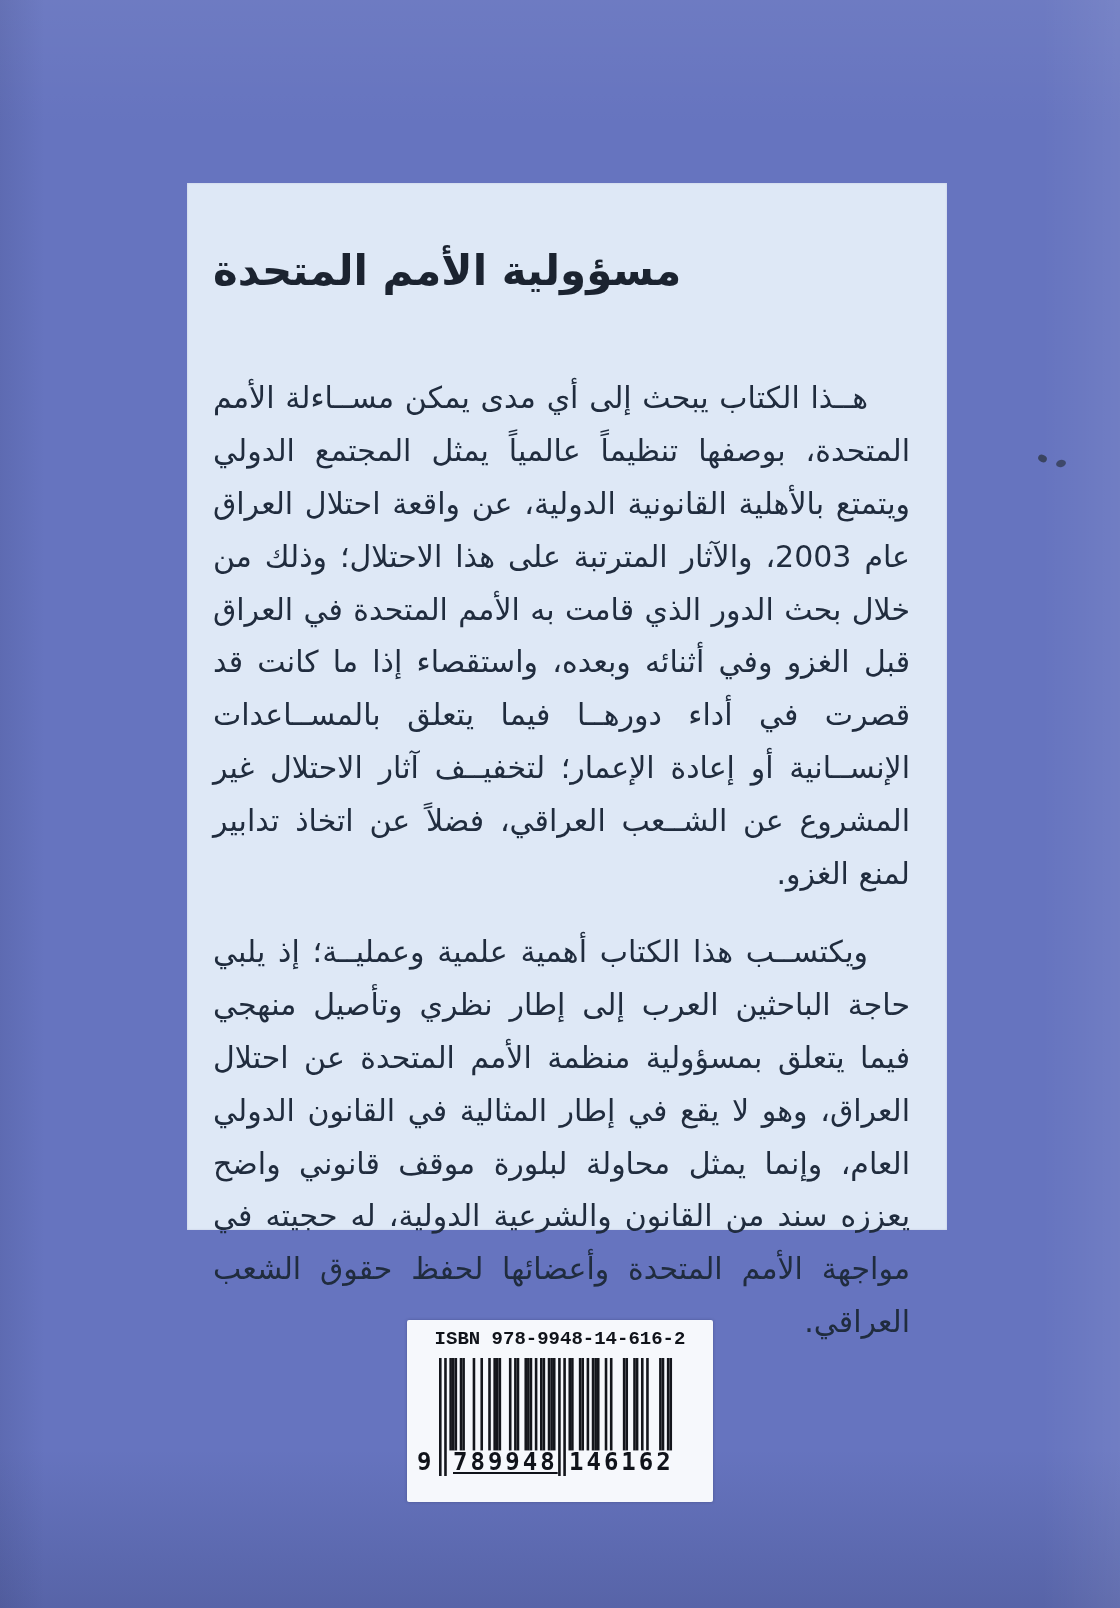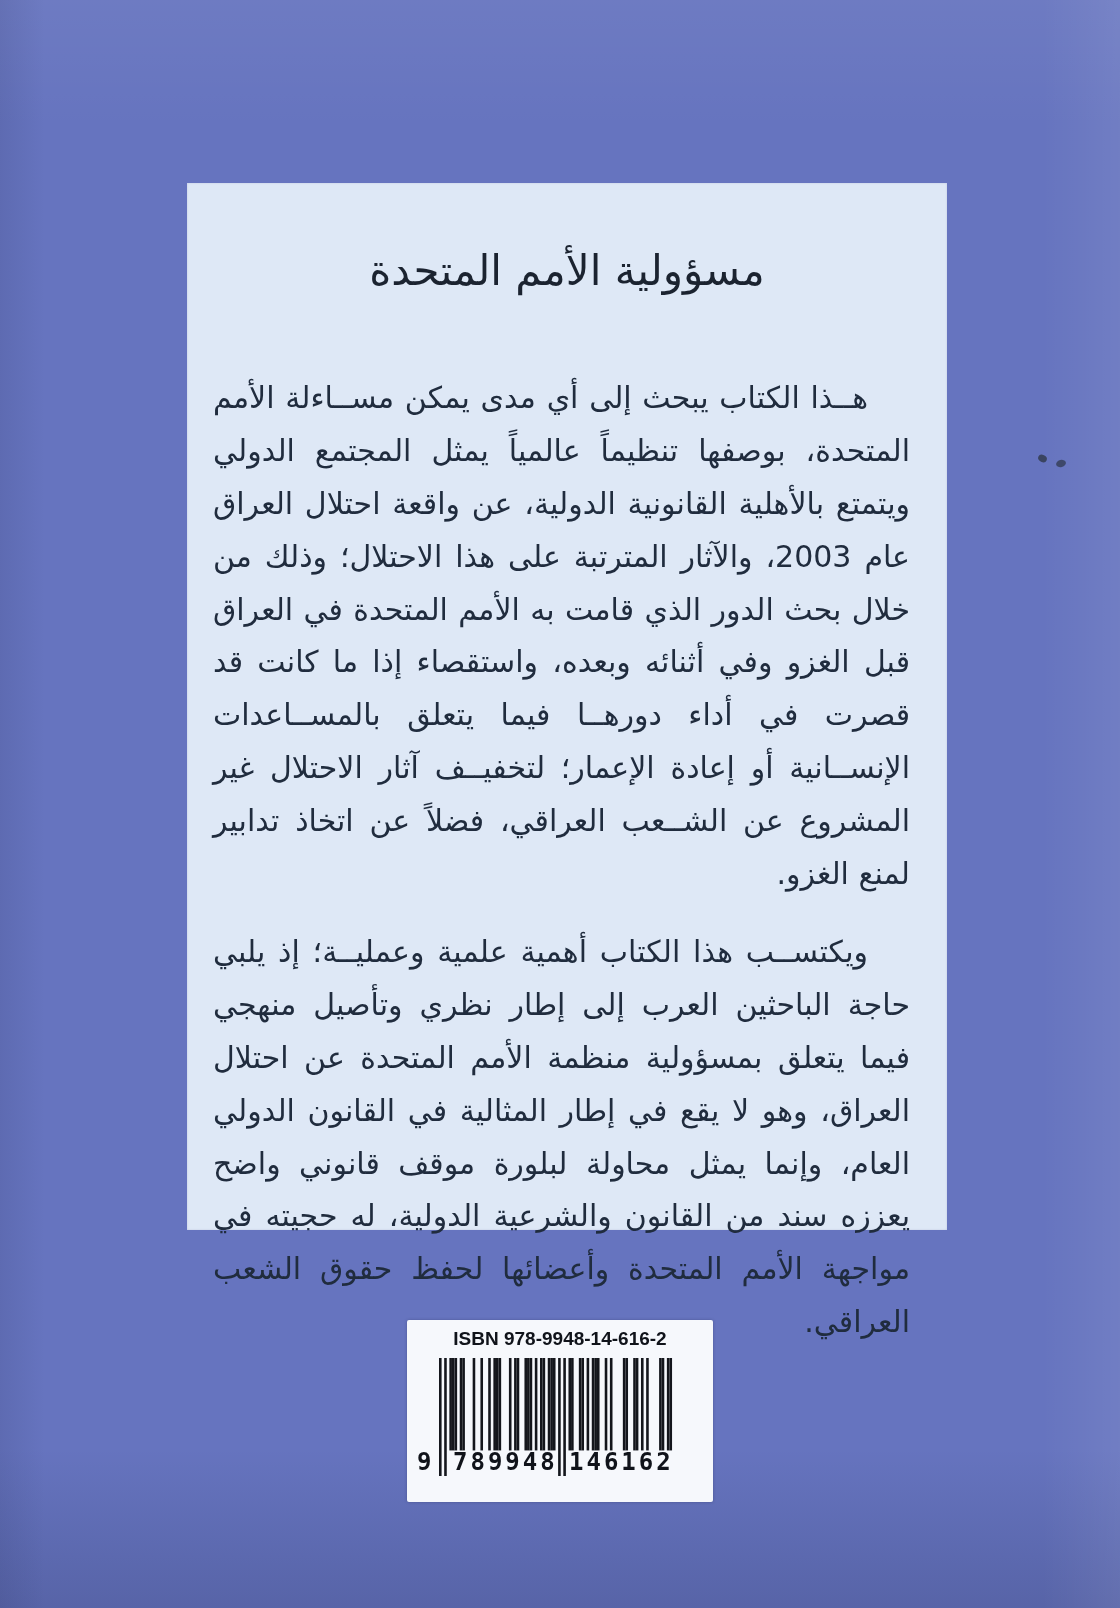--- a/index.html
+++ b/index.html
@@ -29,22 +29,22 @@
     width: 760px;
     height: 1047px;
     background: #dee8f6;
     box-shadow: inset 0 0 2px rgba(120,130,180,0.35);
     direction: rtl;
     box-sizing: border-box;
     padding: 30px 26px 0 26px;
   }
   .title {
     margin: 14px 0 0 0;
-    text-align: center;
-    font-weight: normal;
+    text-align: left;
+    font-weight: bold;
     font-size: 42px;
     line-height: 2.08;
     color: #1b2330;
     letter-spacing: 0;
   }
   .title .t-line {
     display: block;
   }
   .body-text {
     margin: 58px 11px 0 0;
@@ -66,21 +66,21 @@
     background: #f6f8fc;
     border-radius: 2px;
     box-shadow: 0 0 3px rgba(30,35,70,0.35);
   }
   .isbn-line {
     position: absolute;
     top: 8px;
     left: 0;
     right: 0;
     text-align: center;
-    font-family: Liberation Sans, sans-serif;
+    font-family: Liberation Mono, monospace;
     font-size: 19px;
     font-weight: bold;
     color: #10131a;
     white-space: nowrap;
   }
   .bars {
     position: absolute;
     left: 32px;
     top: 38px;
     width: 246px;
@@ -93,21 +93,21 @@
     top: 128px;
     width: 246px;
     height: 30px;
     font-family: "DejaVu Sans Mono", monospace;
     font-size: 24px;
     font-weight: bold;
     color: #10131a;
   }
   .bc-digits span { position: absolute; top: 0; }
   .bc-d0 { left: -22px; }
-  .bc-g1 { left: 14px;  width: 104px; text-align: right; letter-spacing: 3px; }
+  .bc-g1 { left: 14px;  width: 104px; text-align: right; letter-spacing: 3px; text-decoration: underline; }
   .bc-g2 { left: 130px; width: 104px; text-align: center; letter-spacing: 3px; }
   .speck {
     position: absolute;
     background: #3a4460;
     border-radius: 50%;
   }
   .speck-a { left: 1038px; top: 455px; width: 9px; height: 7px; transform: rotate(25deg); }
   .speck-b { left: 1056px; top: 460px; width: 10px; height: 7px; transform: rotate(-15deg); opacity: 0.9; }
 </style>
 </head>

